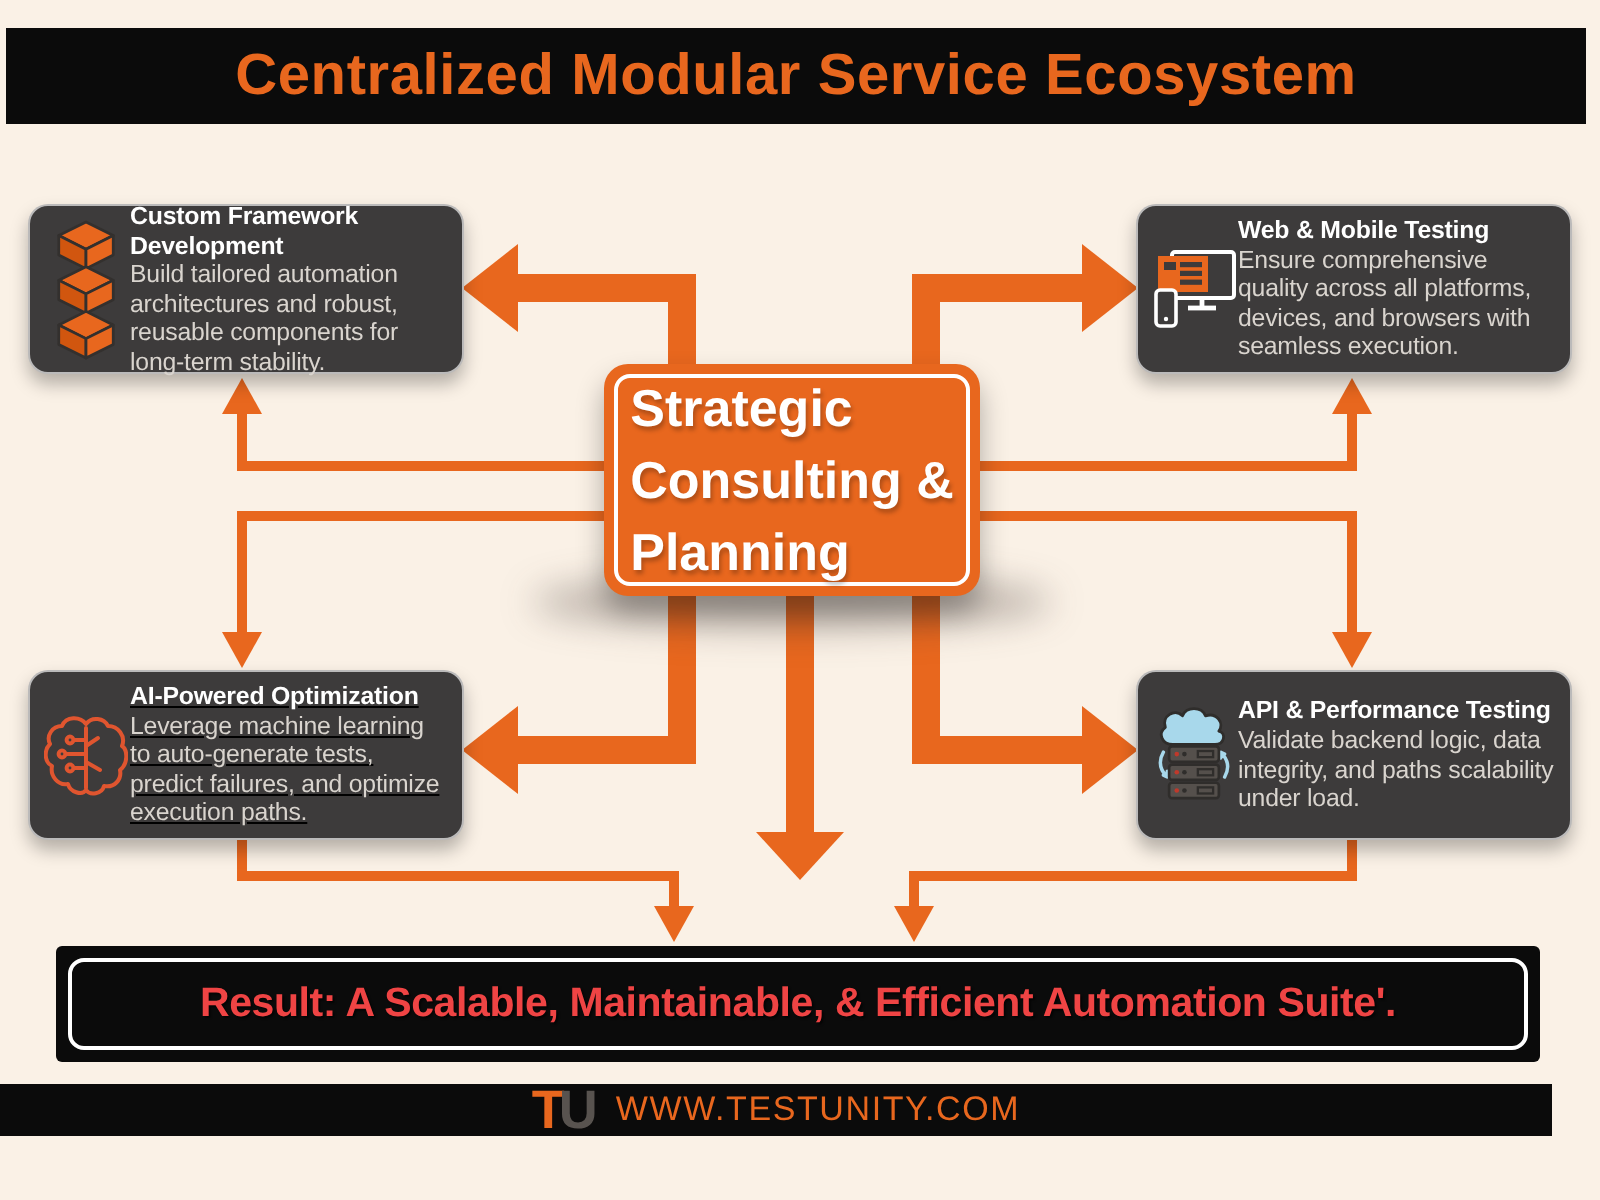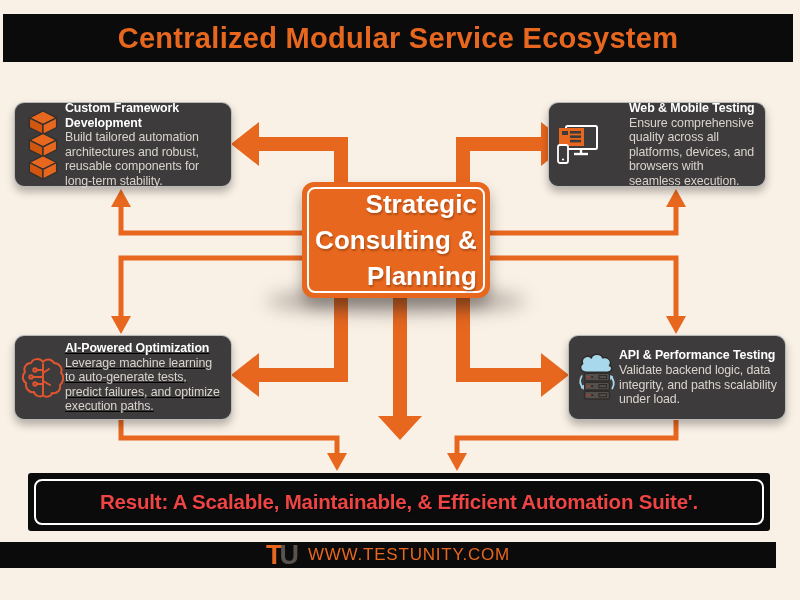--- a/index.html
+++ b/index.html
@@ -31,21 +31,21 @@
   .arrow-fill{fill:var(--accent-orange,#E8671E);}
   .arrow-stroke{stroke:var(--accent-orange,#E8671E);fill:none;}
   
   .node{
     position:absolute;width:218px;height:85px;background:var(--panel-dark);
     border:1px solid rgba(255,255,255,.65);border-radius:10px;
     box-shadow:0 5px 9px rgba(0,0,0,.28);
     display:flex;align-items:center;box-sizing:border-box;padding:6px 7px 6px 6px;
   }
   .node-tl{left:14px;top:102px;}
-  .node-tr{left:548px;top:102px;gap:30px;}
+  .node-tr{left:568px;top:102px;}
   .node-bl{left:14px;top:335px;text-decoration:underline;}
   .node-br{left:568px;top:335px;}
   .node .icon-wrap{flex:0 0 44px;display:flex;align-items:center;justify-content:center;}
   .node .text-wrap{flex:1;min-width:0;}
   .node h2{
     margin:0;color:#fff;font-size:12.4px;line-height:1.18;font-weight:bold;letter-spacing:-.1px;
   }
   .node p{
     margin:0;color:var(--body-text);font-size:12.4px;line-height:1.17;letter-spacing:-.1px;
   }
@@ -58,21 +58,21 @@
     position:absolute;left:302px;top:182px;width:188px;height:116px;
     background:var(--accent-orange);border-radius:12px;
     box-shadow:0 8px 14px rgba(0,0,0,.3);
     display:flex;align-items:center;justify-content:center;
   }
   .hub-inner{
     position:absolute;left:5px;top:5px;right:5px;bottom:5px;
     border:2px solid #fff;border-radius:8px;
   }
   .hub-label{
-    position:relative;color:#fff;font-size:26px;font-weight:bold;text-align:right;line-height:36px;
+    position:relative;color:#fff;font-size:26px;font-weight:bold;text-align:left;line-height:36px;
     text-shadow:1px 2px 2px rgba(0,0,0,.25);
   }
   .hub-label span{display:block;}
   
   .result-bar{
     position:absolute;left:28px;top:473px;width:742px;height:58px;
     background:var(--bar-black);box-sizing:border-box;border-radius:3px;
     display:flex;align-items:center;justify-content:center;
   }
   .result-inner{

